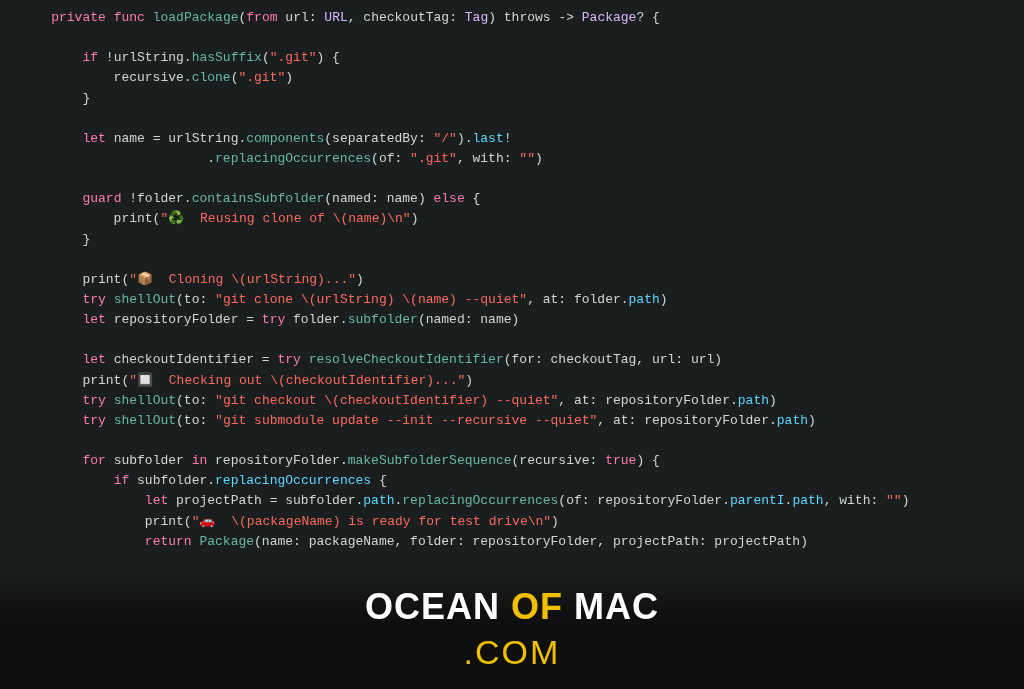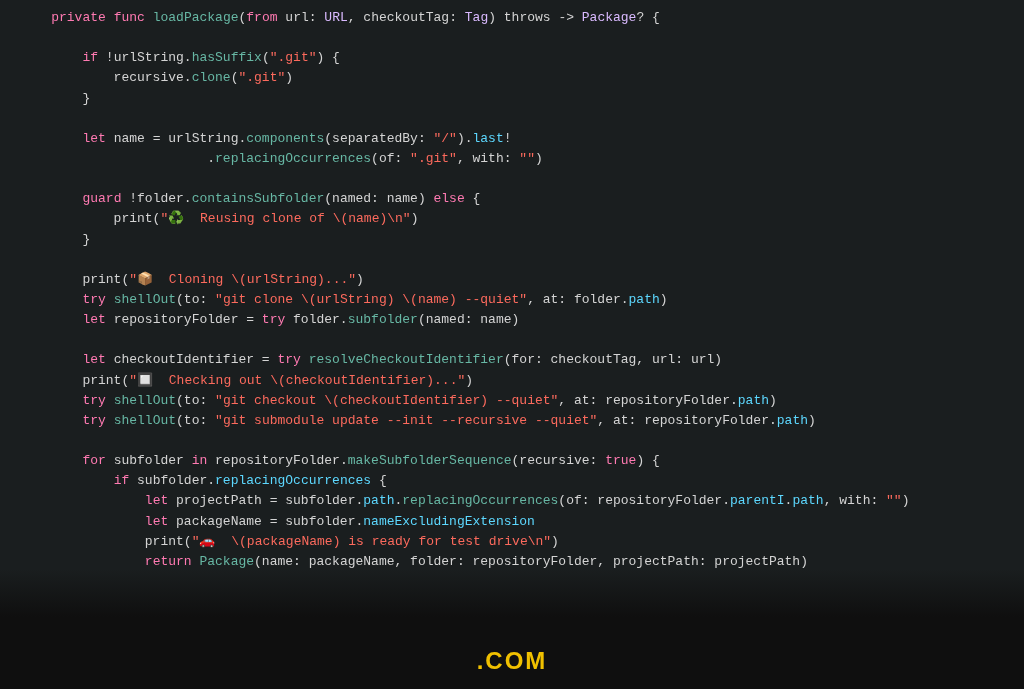--- a/index.html
+++ b/index.html
@@ -42,22 +42,22 @@
       font-size: 36px;
       font-weight: 900;
       color: #ffffff;
       letter-spacing: 1px;
       line-height: 1.1;
     }
     .wm-ocean span.of { color: #f0c000; }
     .wm-ocean span.mac { color: #ffffff; }
     .wm-com {
       font-family: Arial, sans-serif;
-      font-size: 24px;
-      font-weight: 700;
+      font-size: 34px;
+      font-weight: 400;
       color: #f0c000;
       letter-spacing: 2px;
     }
     .wm-row {
       display: flex;
       align-items: baseline;
       gap: 0;
     }
   </style>
 </head>
@@ -83,21 +83,25 @@
       <span class="line"><span style="color: rgb(212, 212, 212);">        </span><span style="color: rgb(255, 122, 178);">let</span><span style="color: rgb(212, 212, 212);"> repositoryFolder = </span><span style="color: rgb(255, 122, 178);">try</span><span style="color: rgb(212, 212, 212);"> folder.</span><span style="color: rgb(103, 183, 164);">subfolder</span><span style="color: rgb(212, 212, 212);">(named: name)</span></span>
       <span class="line">&nbsp;</span>
       <span class="line"><span style="color: rgb(212, 212, 212);">        </span><span style="color: rgb(255, 122, 178);">let</span><span style="color: rgb(212, 212, 212);"> checkoutIdentifier = </span><span style="color: rgb(255, 122, 178);">try</span><span style="color: rgb(212, 212, 212);"> </span><span style="color: rgb(103, 183, 164);">resolveCheckoutIdentifier</span><span style="color: rgb(212, 212, 212);">(for: checkoutTag, url: url)</span></span>
       <span class="line"><span style="color: rgb(212, 212, 212);">        print(</span><span style="color: rgb(252, 106, 93);">"🔲  Checking out \(checkoutIdentifier)..."</span><span style="color: rgb(212, 212, 212);">)</span></span>
       <span class="line"><span style="color: rgb(212, 212, 212);">        </span><span style="color: rgb(255, 122, 178);">try</span><span style="color: rgb(212, 212, 212);"> </span><span style="color: rgb(103, 183, 164);">shellOut</span><span style="color: rgb(212, 212, 212);">(to: </span><span style="color: rgb(252, 106, 93);">"git checkout \(checkoutIdentifier) --quiet"</span><span style="color: rgb(212, 212, 212);">, at: repositoryFolder.</span><span style="color: rgb(93, 216, 255);">path</span><span style="color: rgb(212, 212, 212);">)</span></span>
       <span class="line"><span style="color: rgb(212, 212, 212);">        </span><span style="color: rgb(255, 122, 178);">try</span><span style="color: rgb(212, 212, 212);"> </span><span style="color: rgb(103, 183, 164);">shellOut</span><span style="color: rgb(212, 212, 212);">(to: </span><span style="color: rgb(252, 106, 93);">"git submodule update --init --recursive --quiet"</span><span style="color: rgb(212, 212, 212);">, at: repositoryFolder.</span><span style="color: rgb(93, 216, 255);">path</span><span style="color: rgb(212, 212, 212);">)</span></span>
       <span class="line">&nbsp;</span>
       <span class="line"><span style="color: rgb(212, 212, 212);">        </span><span style="color: rgb(255, 122, 178);">for</span><span style="color: rgb(212, 212, 212);"> subfolder </span><span style="color: rgb(255, 122, 178);">in</span><span style="color: rgb(212, 212, 212);"> repositoryFolder.</span><span style="color: rgb(103, 183, 164);">makeSubfolderSequence</span><span style="color: rgb(212, 212, 212);">(recursive: </span><span style="color: rgb(255, 122, 178);">true</span><span style="color: rgb(212, 212, 212);">) {</span></span>
       <span class="line"><span style="color: rgb(212, 212, 212);">            </span><span style="color: rgb(255, 122, 178);">if</span><span style="color: rgb(212, 212, 212);"> subfolder.</span><span style="color: rgb(93, 216, 255);">replacingOccurrences</span><span style="color: rgb(212, 212, 212);"> {</span></span>
       <span class="line"><span style="color: rgb(212, 212, 212);">                </span><span style="color: rgb(255, 122, 178);">let</span><span style="color: rgb(212, 212, 212);"> projectPath = subfolder.</span><span style="color: rgb(93, 216, 255);">path</span><span style="color: rgb(212, 212, 212);">.</span><span style="color: rgb(103, 183, 164);">replacingOccurrences</span><span style="color: rgb(212, 212, 212);">(of: repositoryFolder.</span><span style="color: rgb(93, 216, 255);">parentI</span><span style="color: rgb(212, 212, 212);">.</span><span style="color: rgb(93, 216, 255);">path</span><span style="color: rgb(212, 212, 212);">, with: </span><span style="color: rgb(252, 106, 93);">""</span><span style="color: rgb(212, 212, 212);">)</span></span>
-      <span class="line"><span style="color: rgb(212, 212, 212);">                </span><span style="color: rgb(255, 122, 178);">let</span><span style="color: rgb(212, 212, 212);"> packageName = subfolder.</span><span style="color: rgb(93, 216, 255);">nameExcludingExtension</span></span>
       <span class="line"><span style="color: rgb(212, 212, 212);">                print(</span><span style="color: rgb(252, 106, 93);">"🚗  \(packageName) is ready for test drive\n"</span><span style="color: rgb(212, 212, 212);">)</span></span>
       <span class="line"><span style="color: rgb(212, 212, 212);">                </span><span style="color: rgb(255, 122, 178);">return</span><span style="color: rgb(212, 212, 212);"> </span><span style="color: rgb(103, 183, 164);">Package</span><span style="color: rgb(212, 212, 212);">(name: packageName, folder: repositoryFolder, projectPath: projectPath)</span></span>
     </div>
 </div>
 
 <div class="watermark">
+  <div class="wm-row">
+    <span class="wm-ocean">
+      <span>OCEAN </span><span class="of">OF</span><span class="mac"> MAC</span>
+    </span>
+  </div>
   <div class="wm-com">.COM</div>
 </div>
 
 </body></html>

